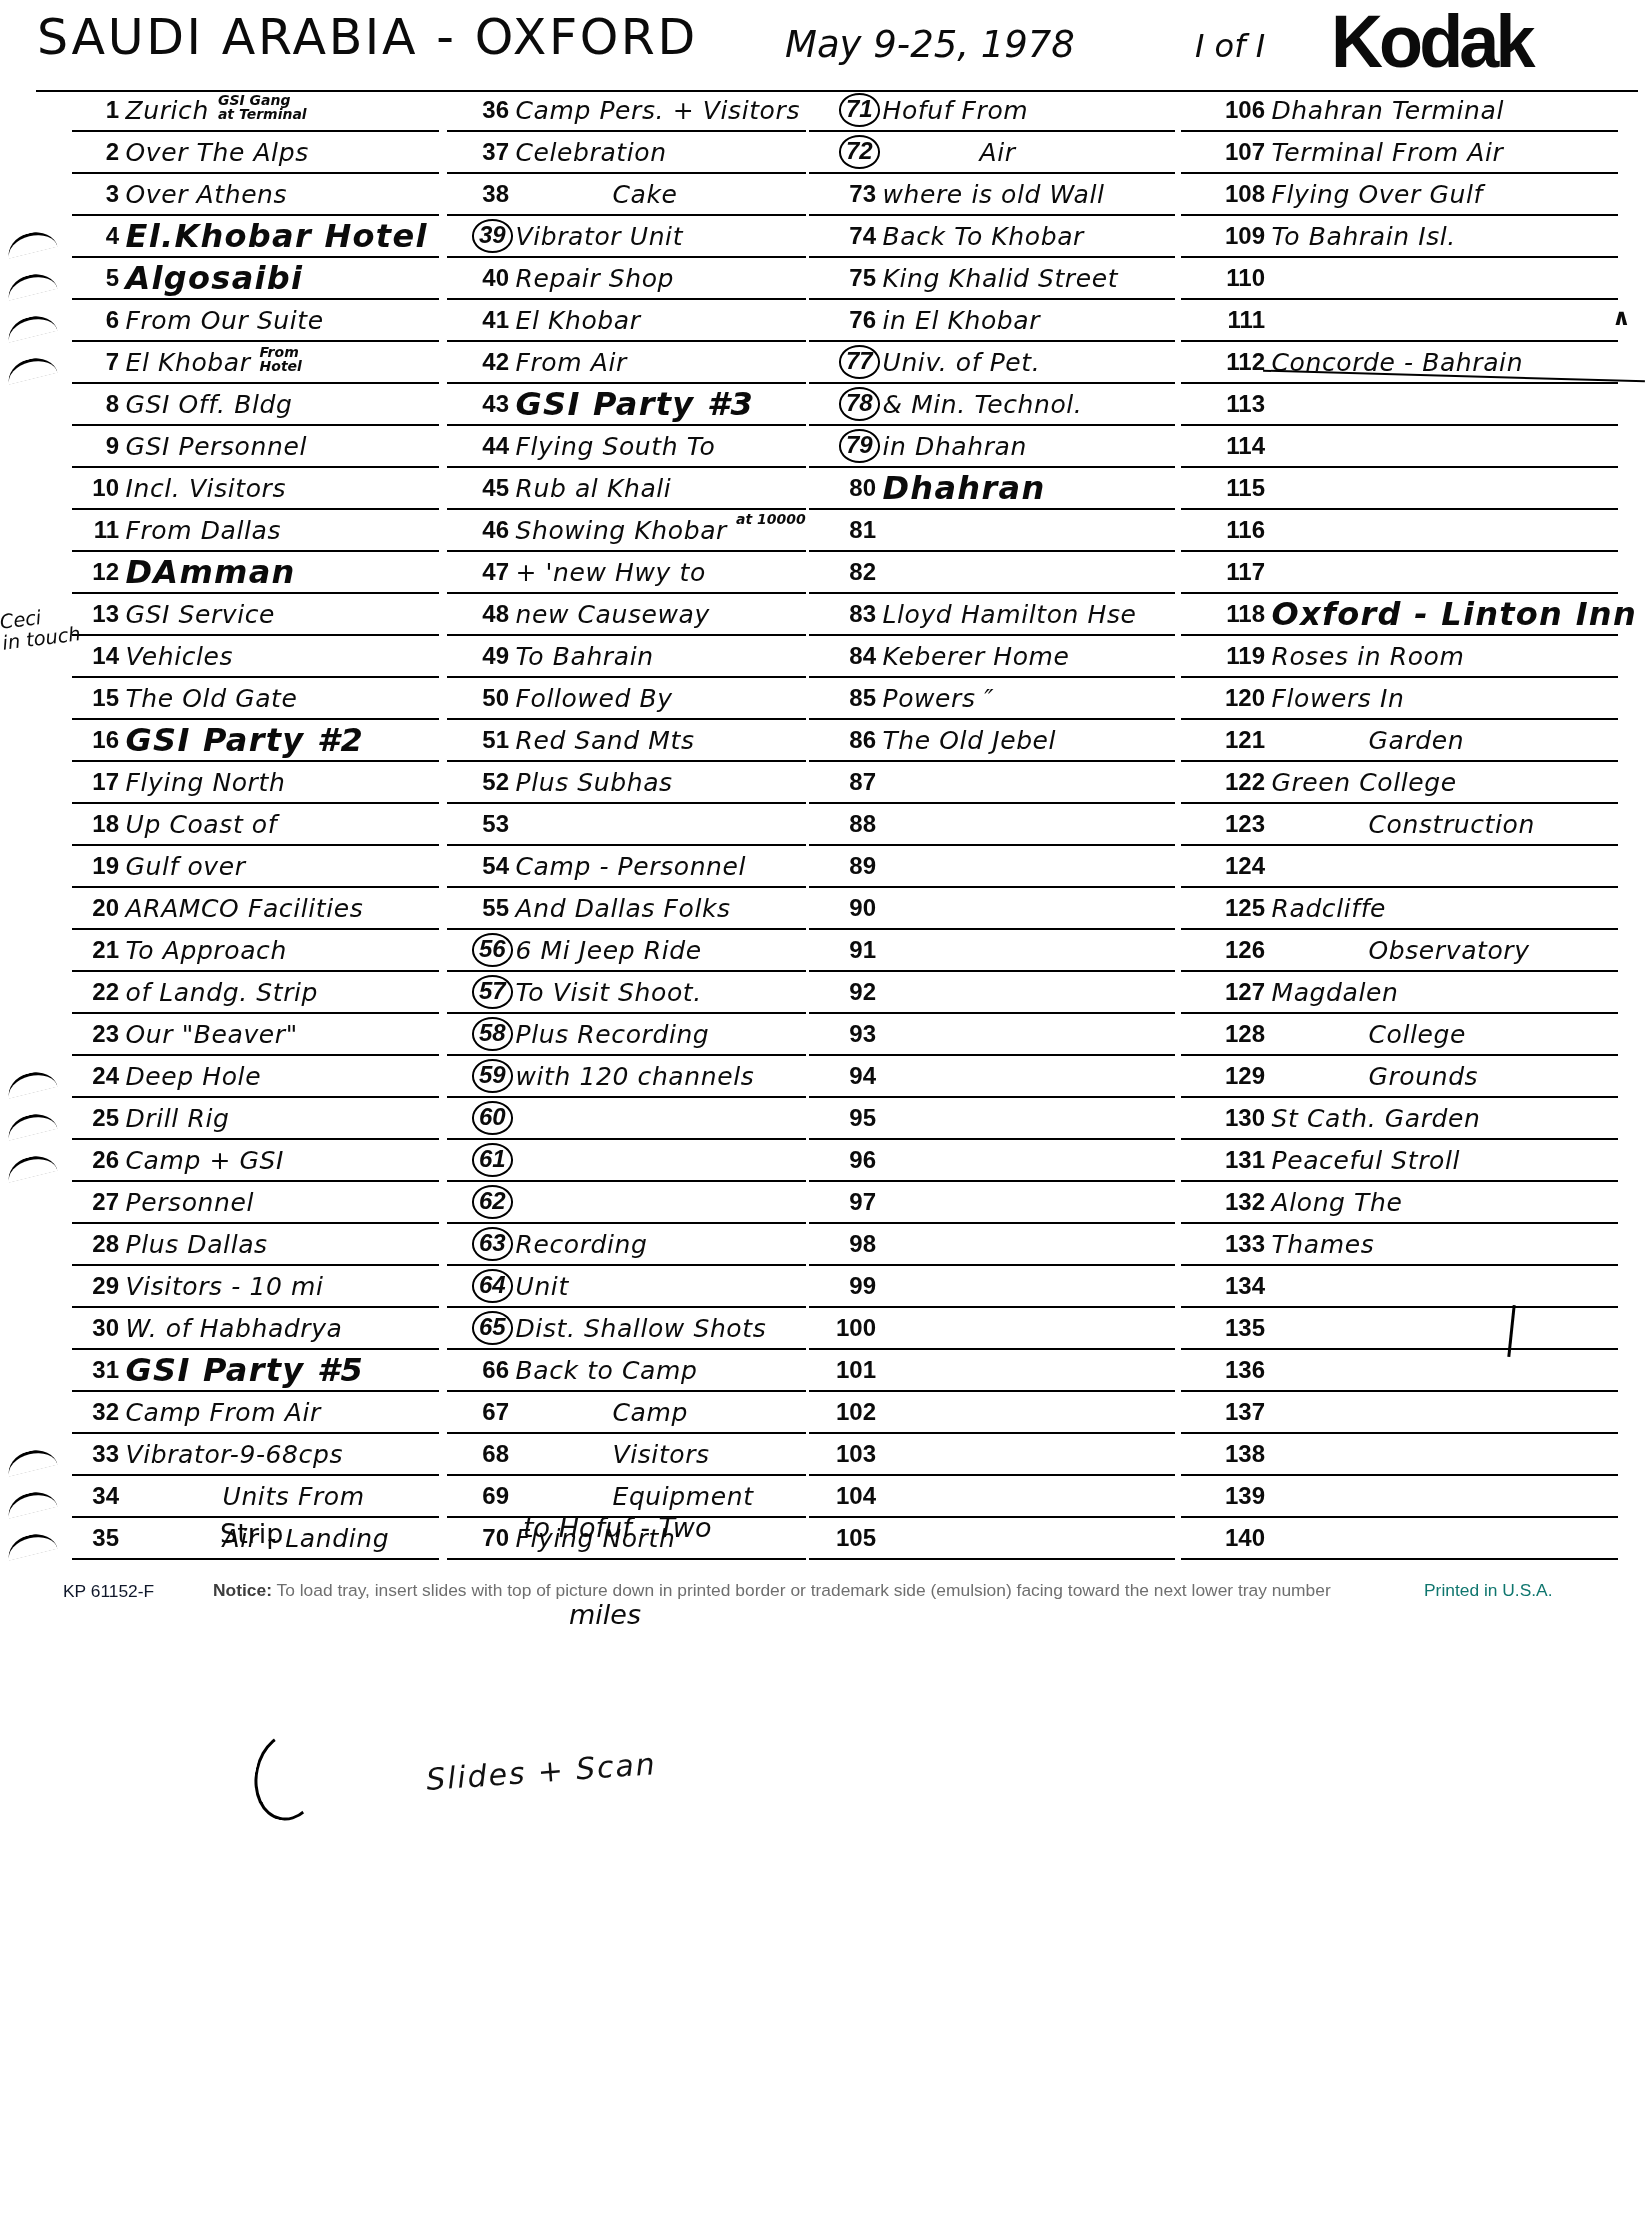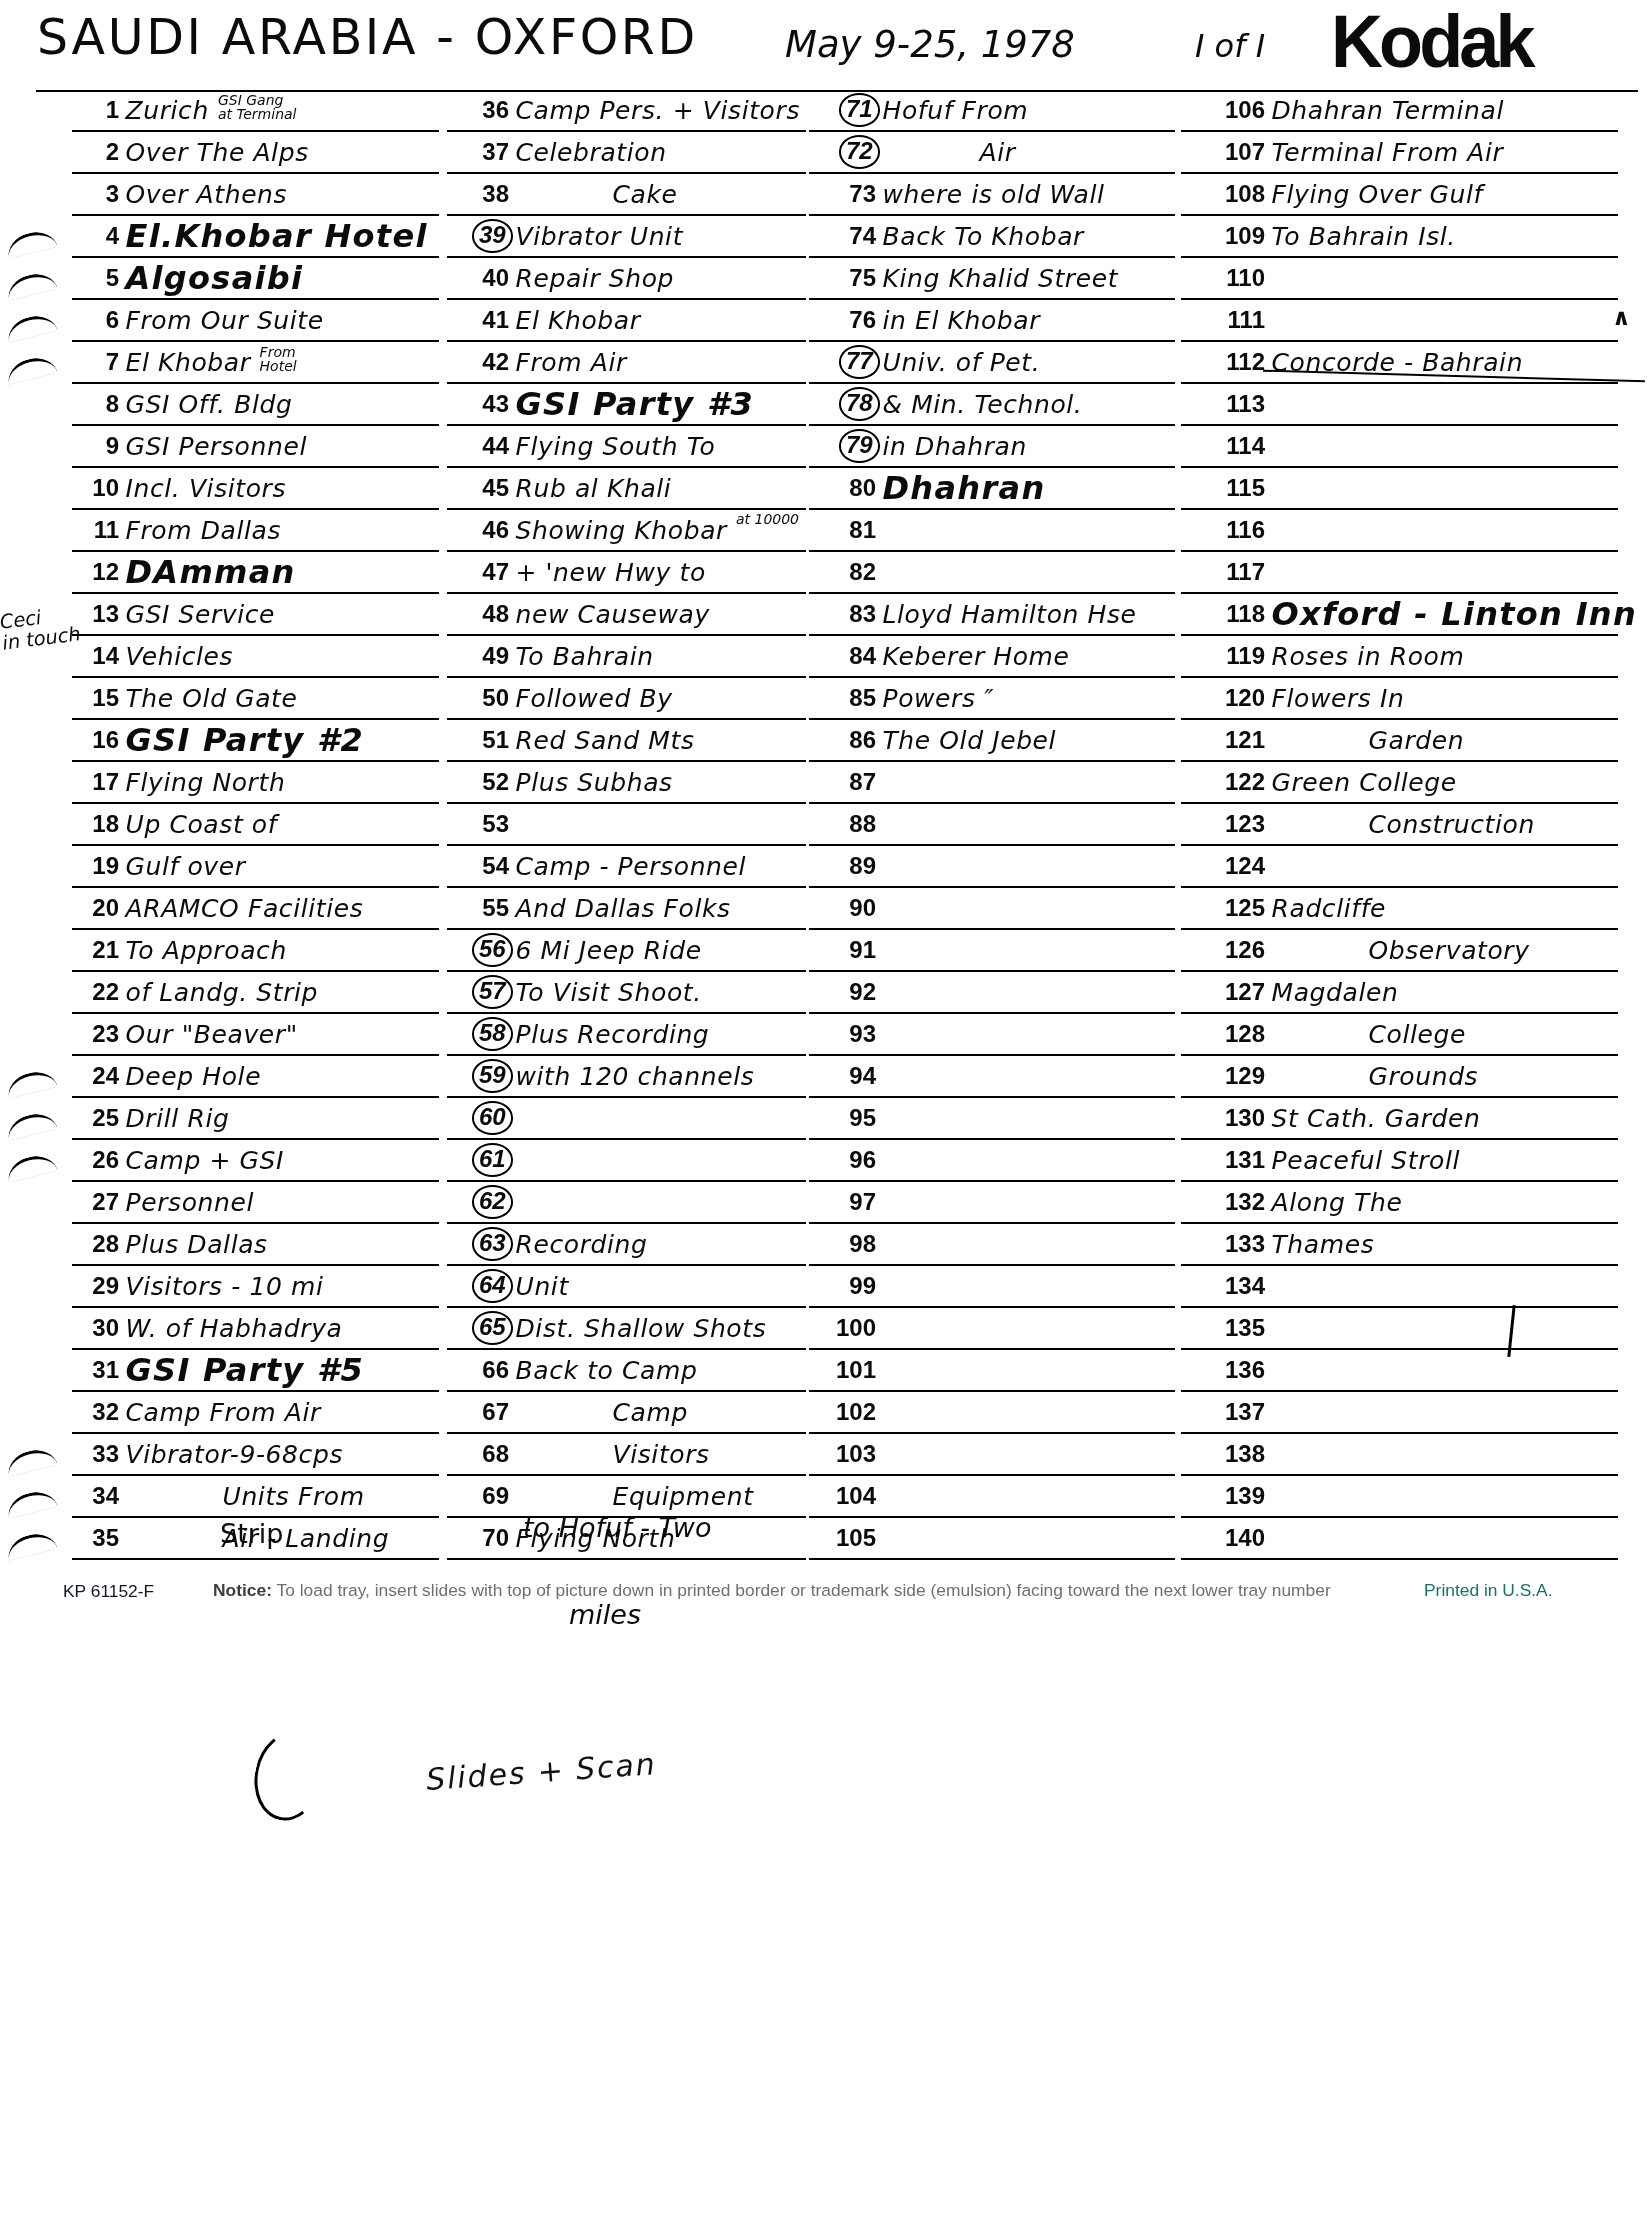--- a/index.html
+++ b/index.html
@@ -19,21 +19,21 @@
        display:flex;align-items:center;}
   .num{font-family:"Liberation Sans",sans-serif;font-weight:bold;font-size:24px;
        flex:none;text-align:right;padding-right:6.5px;}
   .c1 .num{width:47px;} .c2 .num{width:62px;} .c3 .num{width:67px;} .c4 .num{width:84px;}
   .ring{display:inline-block;border:2.6px solid #000;border-radius:50%;
         padding:0 5.2px 1.3px 5.2px;margin-right:-3.9px;}
   .txt{font-style:italic;font-size:25px;white-space:nowrap;letter-spacing:0.6px;}
   .em .txt{font-size:32px;font-weight:600;letter-spacing:1.3px;}
   .ind .txt{margin-left:97px;}
   .sub{font-style:italic;font-size:14px;line-height:1.05;white-space:pre-line;
-       margin-left:9px;position:relative;top:-2.6px;}
+       margin-left:9px;position:relative;top:-2.6px;font-weight:bold;}
   .sup .sub{top:-10.3px;}
   .tick{position:absolute;left:-66px;top:17px;width:50px;height:17px;
         border-top:3.2px solid #000;border-radius:50% 50% 0 0/100% 100% 0 0;
         transform:rotate(-14deg);}
   
   .margin-note{position:absolute;left:1.3px;top:607px;font-style:italic;font-size:19.4px;
                line-height:1.1;transform:rotate(-7deg);white-space:pre-line;}
   .caret{position:absolute;left:1612px;top:304px;font-size:23px;font-weight:bold;}
   .swoosh{position:absolute;left:1263px;top:375px;width:382px;border-top:2.6px solid #000;
           transform:rotate(1.6deg);}

